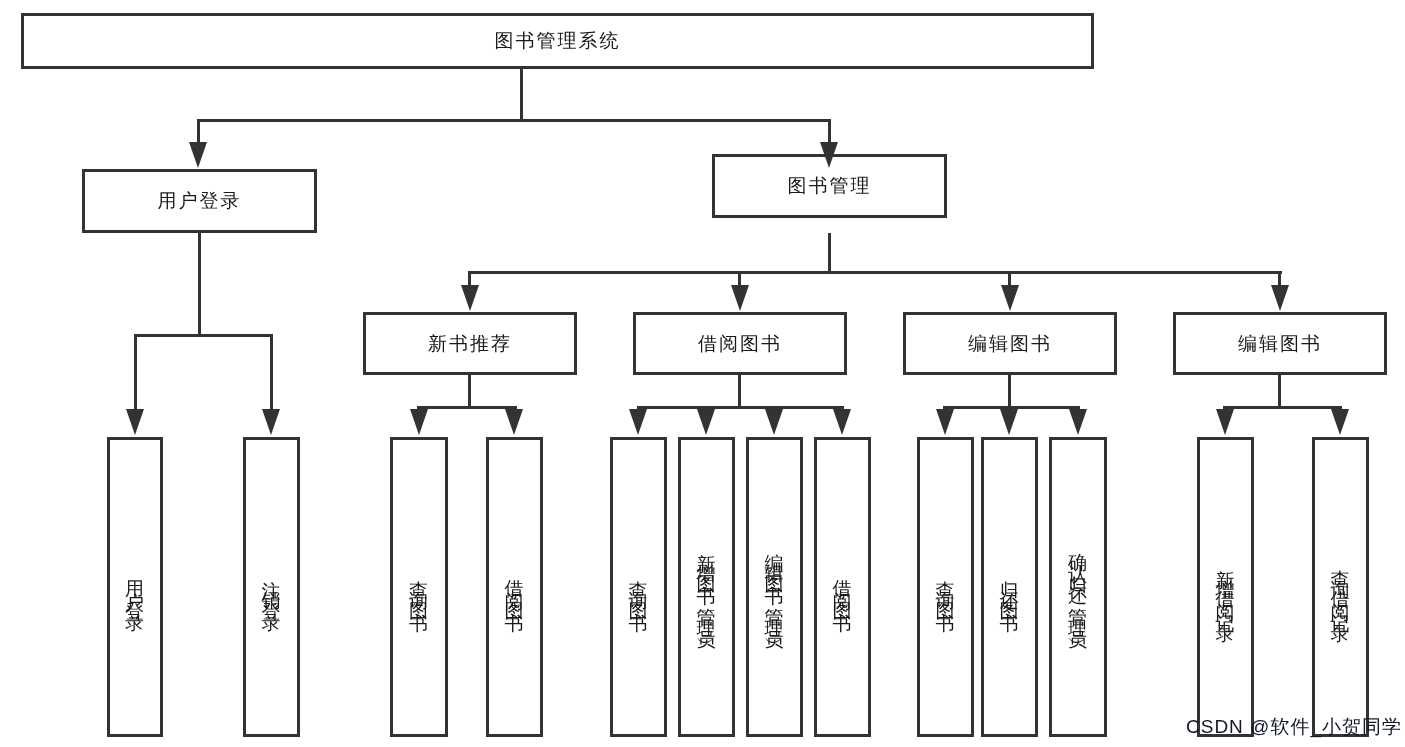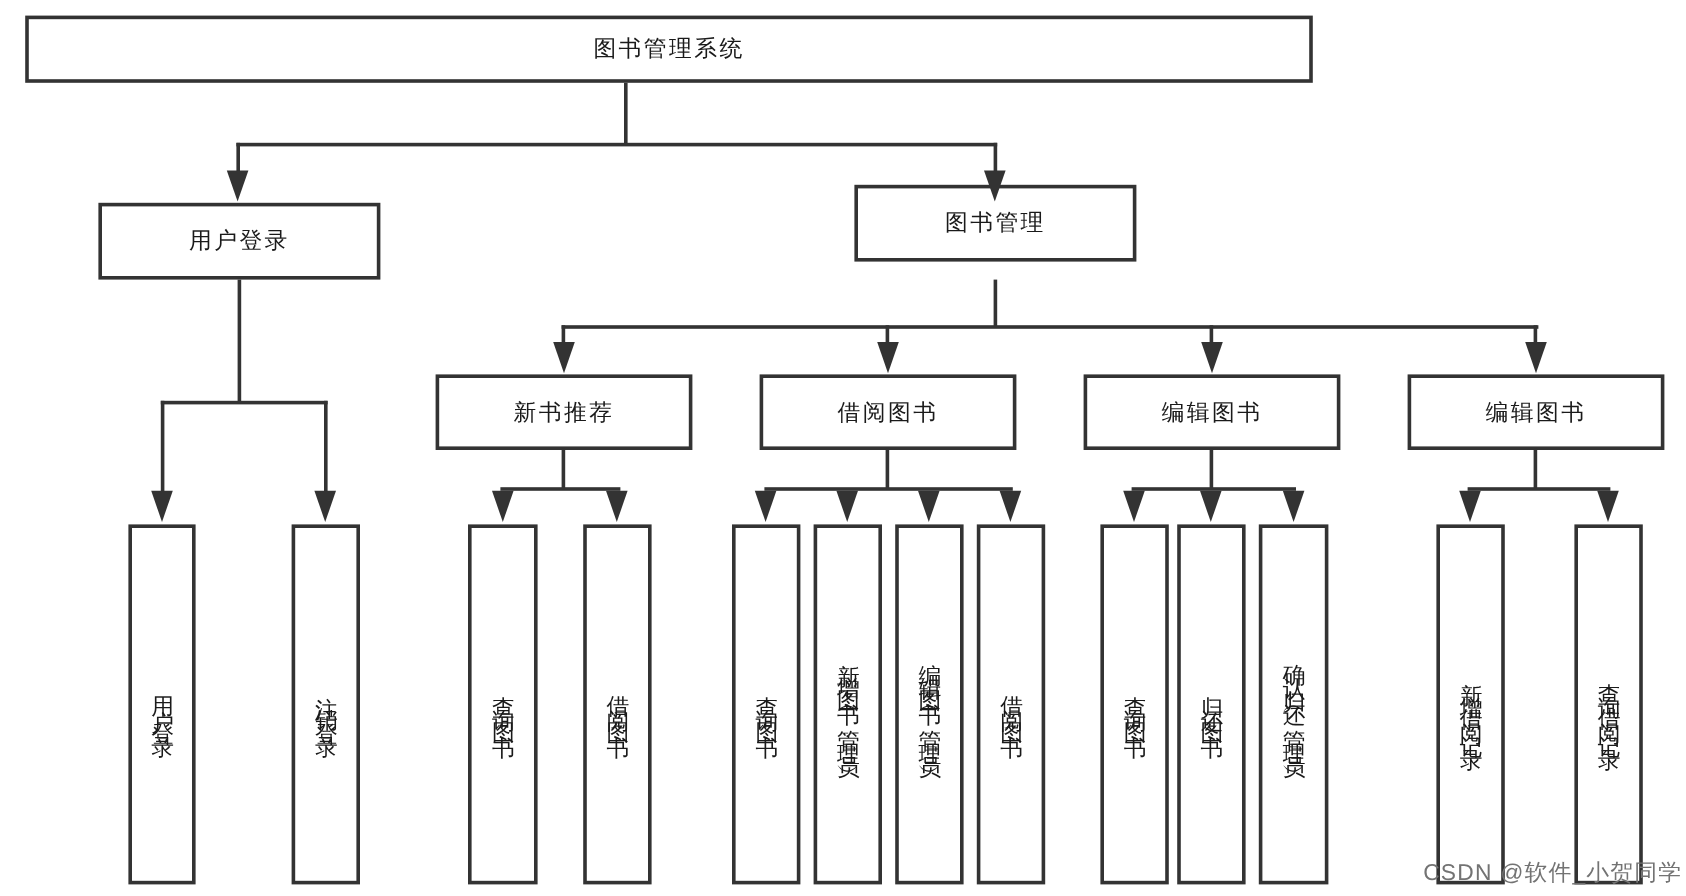--- a/index.html
+++ b/index.html
@@ -44,21 +44,21 @@
   .l-bb2{left:678px;width:57px;}
   .l-bb3{left:746px;width:57px;}
   .l-bb4{left:814px;width:57px;}
   .l-cb1{left:917px;width:57px;}
   .l-cb2{left:981px;width:57px;}
   .l-cb3{left:1049px;width:58px;}
   .l-br1{left:1197px;width:57px;}
   .l-br2{left:1312px;width:57px;}
   .watermark{
     position:absolute;left:1186px;top:714px;
-    font-size:19px;letter-spacing:1px;color:#737373;white-space:nowrap;
+    font-size:19px;letter-spacing:1px;color:#0f172a;white-space:nowrap;
   }
 </style>
 </head>
 <body>
 
 <div class="box n-root">
   <span class="h-label">图书管理系统</span>
 </div>
 
 <div class="box n-ul">

